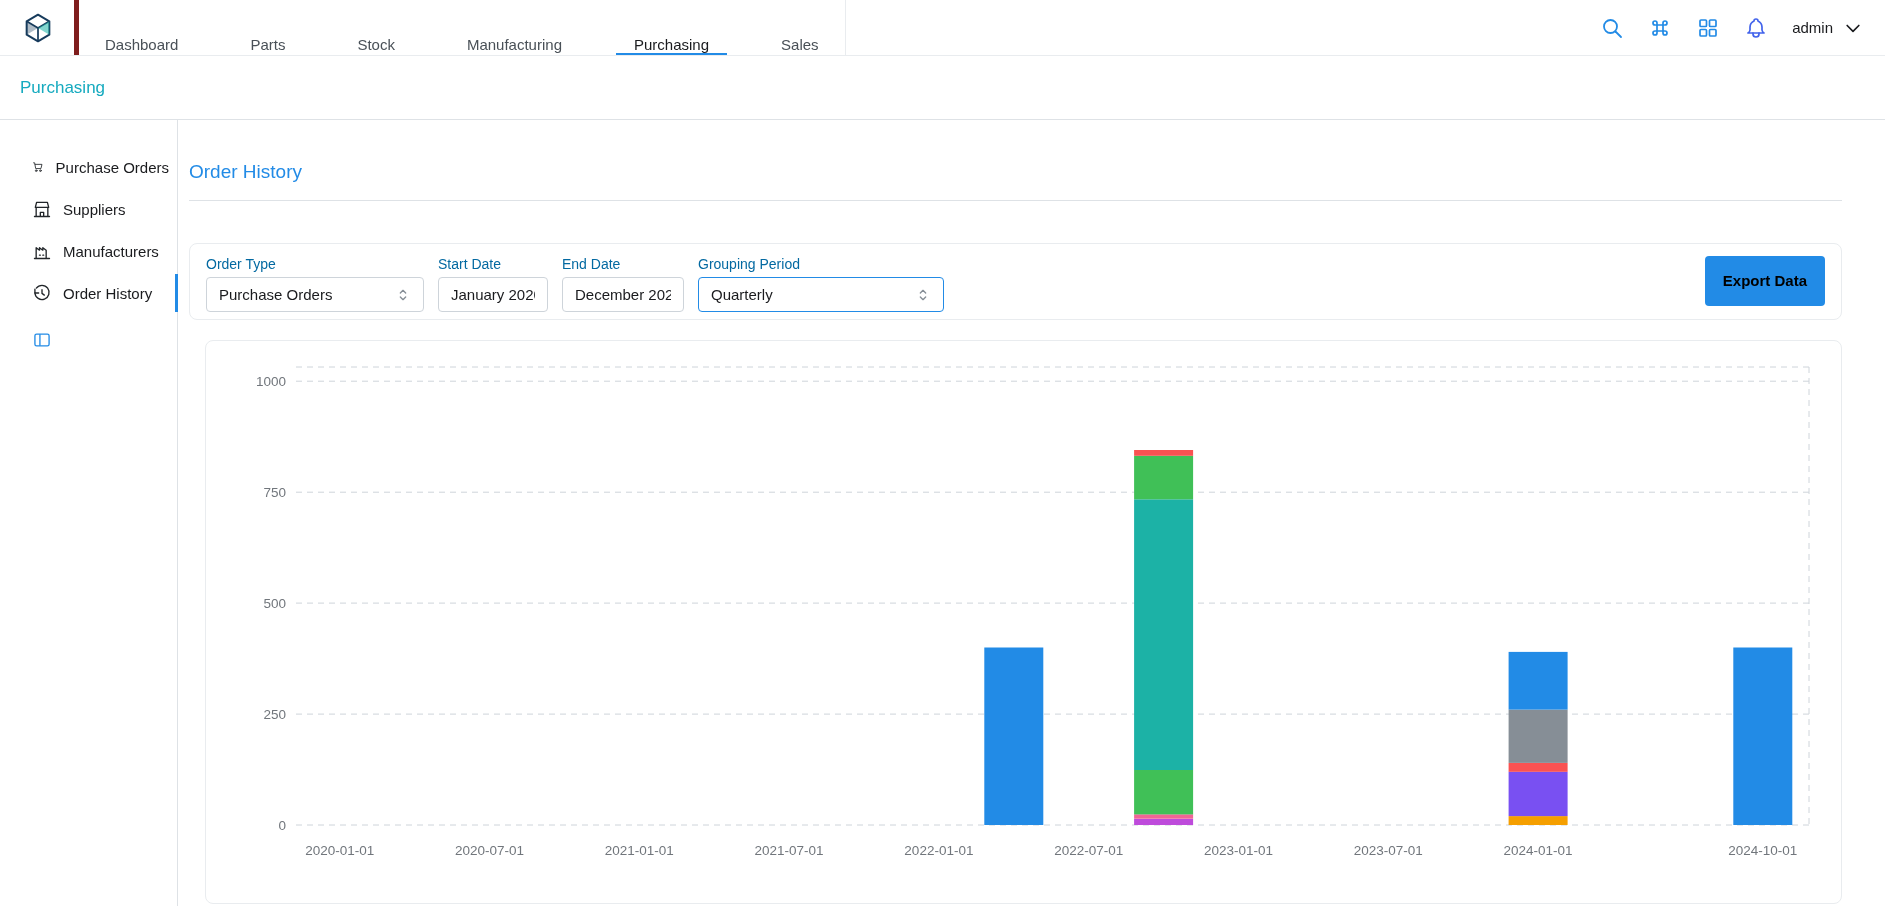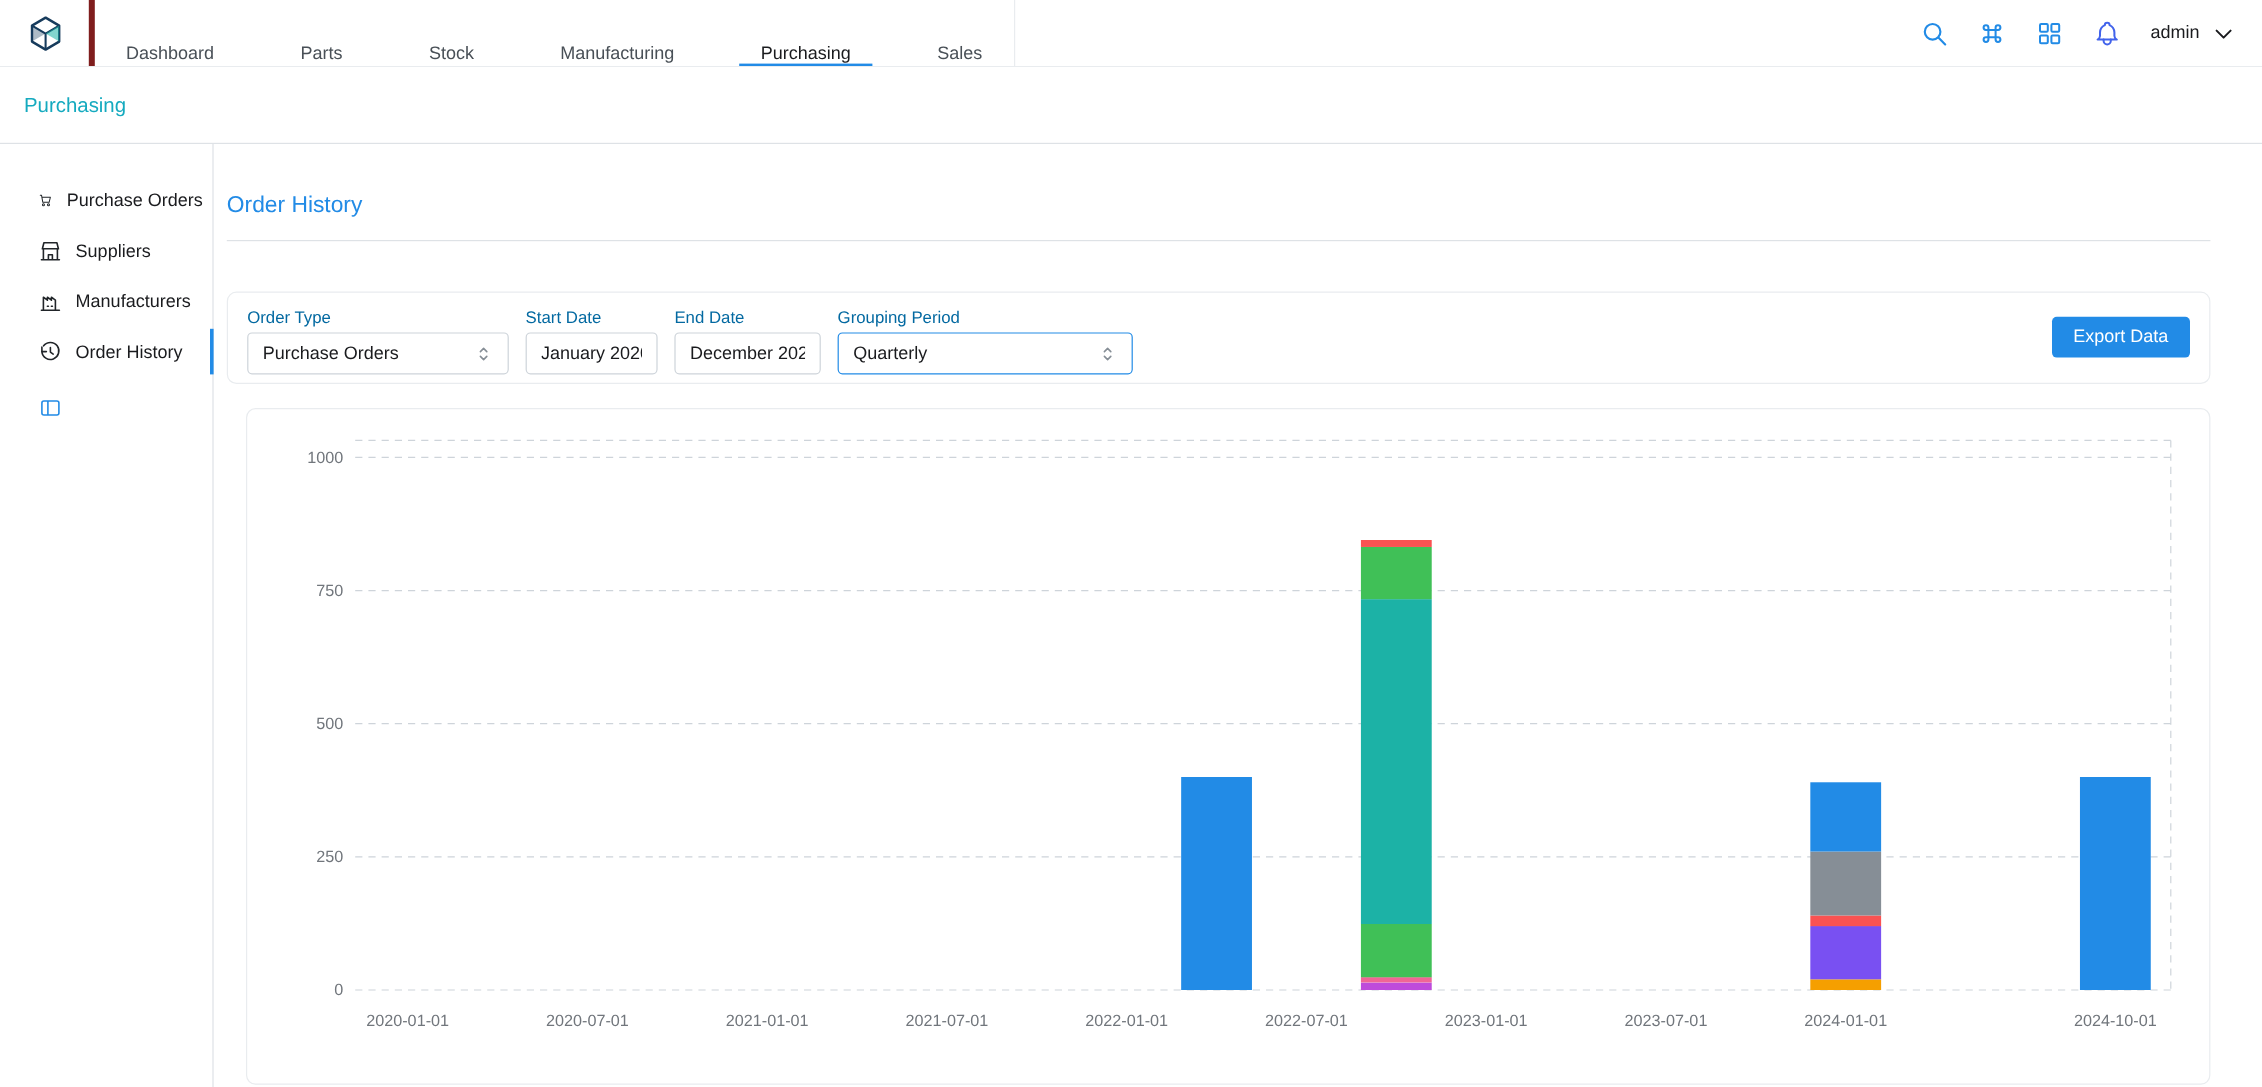--- a/index.html
+++ b/index.html
@@ -76,22 +76,22 @@
   .control input {
     border:none; outline:none; font-family:inherit; font-size:15px;
     width:100%; padding:0; color:#1a1b1e; background:transparent;
   }
   .w-ordertype { width:218px; }
   .w-start { width:110px; }
   .w-end { width:122px; }
   .w-grouping { width:246px; }
   .export-btn {
     margin-left:auto; align-self:center;
-    background:#228be6; color:#ffffff; border:none; border-radius:4px;
-    height:34px; padding:0 18px; font-size:15px; font-weight:400;
+    background:#228be6; color:#000000; border:none; border-radius:4px;
+    height:50px; padding:0 18px; font-size:15px; font-weight:700;
     font-family:inherit; cursor:pointer;
   }
 
   
   .chart-card {
     margin:20px 0 0 16px; border:1px solid #e9ecef; border-radius:8px;
     background:#fff; padding:12px; height:564px;
   }
   .chart-card svg { display:block; }
   text { font-family:"Liberation Sans", sans-serif; }

